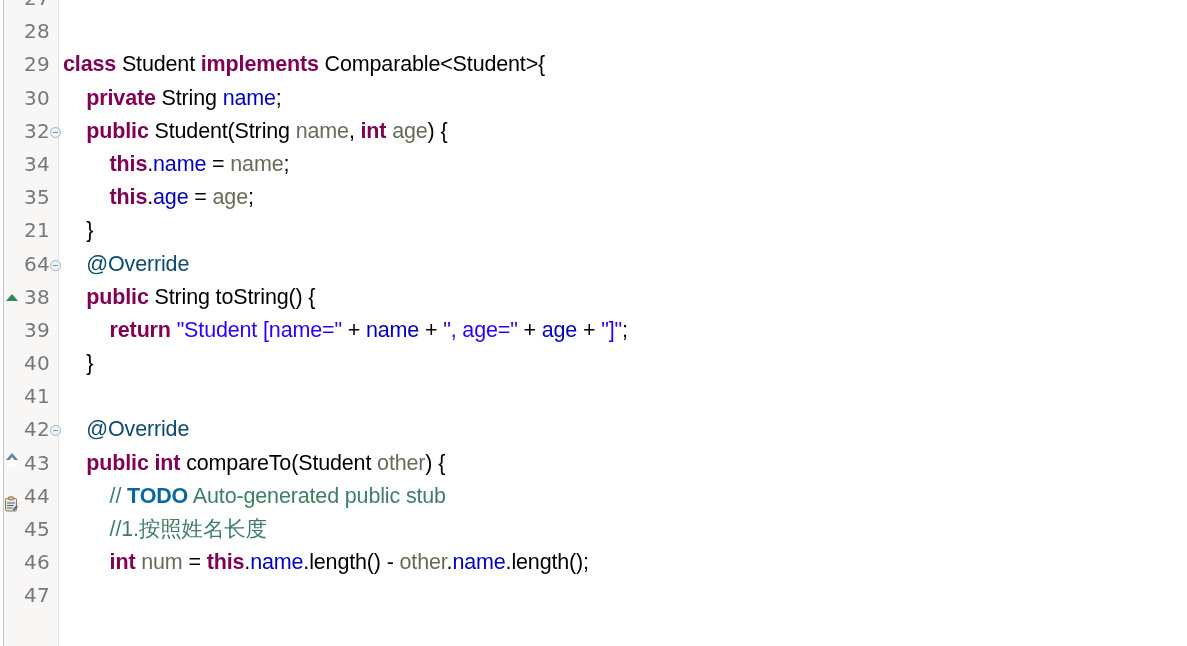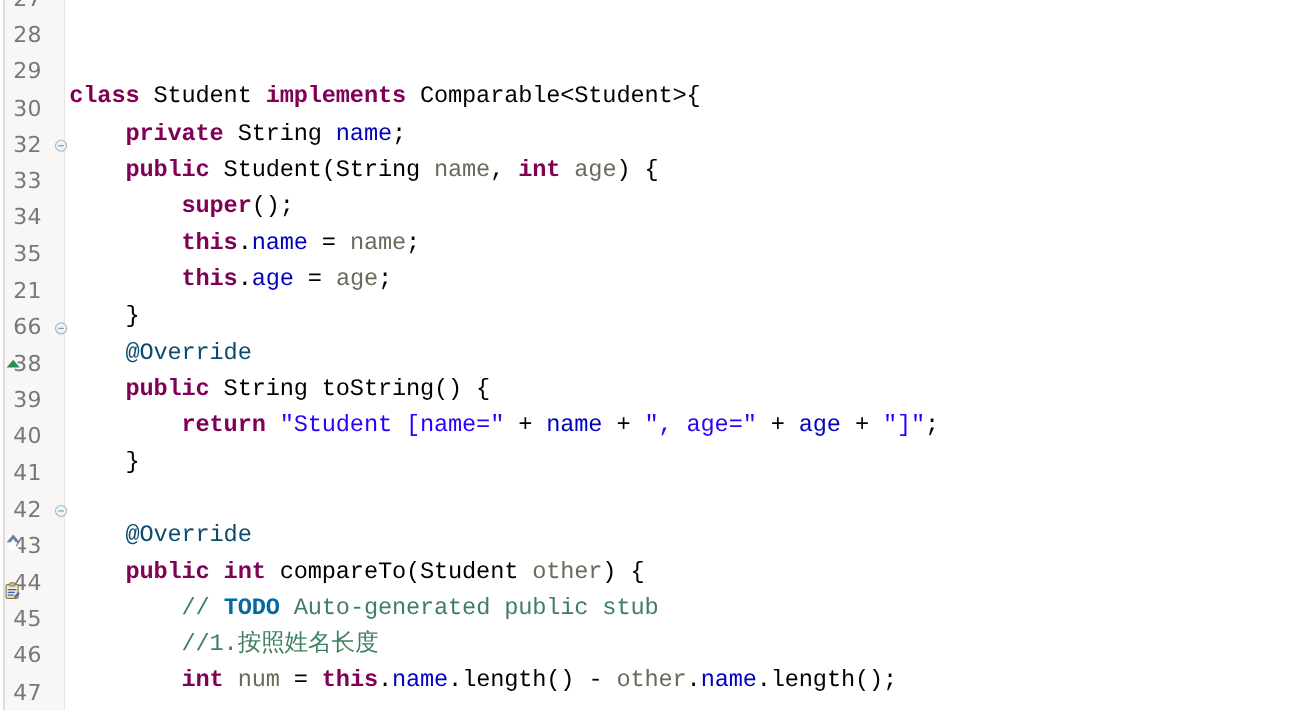--- a/index.html
+++ b/index.html
@@ -77,36 +77,35 @@
     line-height: 33.2px;
     white-space: pre;
     font-size: 21px;
   }
 
   .lno {
     position: absolute;
     left: 0px;
     top: 0;
     width: 50px;
-    text-align: center;
+    text-align: right;
     color: #787878;
     font-size: 20px;
     font-family: "DejaVu Sans", "Liberation Sans", sans-serif;
     letter-spacing: 0.3px;
   }
 
   .code {
     position: absolute;
     left: 63px;
     top: 0;
     color: #000000;
     font-size: 21.5px;
-    font-family: Liberation Mono, monospace;
+    font-family: Liberation Sans, sans-serif;
     letter-spacing: -0.15px;
-    margin-top: 24px;
   }
 
   
   .kw    { color: #7f0055; font-weight: bold; }   
   .fld   { color: #0000c0; }                      
   .par   { color: #6a6a5a; }                      
   .str   { color: #2a00ff; }                      
   .cmt   { color: #3f7f5f; }                      
   .todo  { color: #0369a1; font-weight: bold; }   
   .ann   { color: #0c4a6e; }                      
@@ -188,25 +187,24 @@
   <div class="gutter-sep"></div>
   <div class="edge-rule"></div>
   <div class="edge-rule2"></div>
 
   <div class="lines" id="lines">
       <div class="line"><span class="lno">27</span><span class="code"></span></div>
       <div class="line"><span class="lno">28</span><span class="code"><span class="plain"></span></span></div>
       <div class="line"><span class="lno">29</span><span class="code"><span class="kw">class </span><span class="plain">Student </span><span class="kw">implements </span><span class="plain">Comparable&lt;Student&gt;{</span></span></div>
       <div class="line"><span class="lno">30</span><span class="code"><span class="plain">    </span><span class="kw">private </span><span class="plain">String </span><span class="fld">name</span><span class="plain">;</span></span></div>
       <div class="line"><span class="lno">32</span><span class="fold"></span><span class="code"><span class="plain">    </span><span class="kw">public </span><span class="plain">Student(String </span><span class="par">name</span><span class="plain">, </span><span class="kw">int </span><span class="par">age</span><span class="plain">) {</span></span></div>
-      <div class="line"><span class="lno">33</span><span class="code"><span class="plain">        </span><span class="kw">super</span><span class="plain">();</span></span></div>
       <div class="line"><span class="lno">34</span><span class="code"><span class="plain">        </span><span class="kw">this</span><span class="plain">.</span><span class="fld">name</span><span class="plain"> = </span><span class="par">name</span><span class="plain">;</span></span></div>
       <div class="line"><span class="lno">35</span><span class="code"><span class="plain">        </span><span class="kw">this</span><span class="plain">.</span><span class="fld">age</span><span class="plain"> = </span><span class="par">age</span><span class="plain">;</span></span></div>
       <div class="line"><span class="lno">21</span><span class="code"><span class="plain">    }</span></span></div>
-      <div class="line"><span class="lno">66</span><span class="fold"></span><span class="code"><span class="plain">    </span><span class="ann">@Override</span></span></div>
+      <div class="line"><span class="lno">64</span><span class="fold"></span><span class="code"><span class="plain">    </span><span class="ann">@Override</span></span></div>
       <div class="line"><span class="lno">38</span><span class="tri-filled"></span><span class="code"><span class="plain">    </span><span class="kw">public </span><span class="plain">String toString() {</span></span></div>
       <div class="line"><span class="lno">39</span><span class="code"><span class="plain">        </span><span class="kw">return </span><span class="str">"Student [name="</span><span class="plain"> + </span><span class="fld">name</span><span class="plain"> + </span><span class="str">", age="</span><span class="plain"> + </span><span class="fld">age</span><span class="plain"> + </span><span class="str">"]"</span><span class="plain">;</span></span></div>
       <div class="line"><span class="lno">40</span><span class="code"><span class="plain">    }</span></span></div>
       <div class="line"><span class="lno">41</span><span class="code"><span class="plain"></span></span></div>
       <div class="line"><span class="lno">42</span><span class="fold"></span><span class="code"><span class="plain">    </span><span class="ann">@Override</span></span></div>
       <div class="line"><span class="lno">43</span><span class="tri-hollow"></span><span class="code"><span class="plain">    </span><span class="kw">public </span><span class="kw">int </span><span class="plain">compareTo(Student </span><span class="par">other</span><span class="plain">) {</span></span></div>
       <div class="line"><span class="lno">44</span><span class="todo-icon"><svg viewBox="0 0 14 16" width="14" height="16" xmlns="http://www.w3.org/2000/svg">
             <rect x="1.5" y="2.5" width="11" height="12.5" rx="1.2" fill="#f0e6c8" stroke="#8a7a4e" stroke-width="1"></rect>
             <rect x="4.5" y="0.8" width="5" height="3" rx="0.8" fill="#c8c0a8" stroke="#7a6f50" stroke-width="0.8"></rect>
             <path d="M3.5 7 L10.5 7 M3.5 9.5 L9 9.5 M3.5 12 L8 12" stroke="#3f5fbf" stroke-width="1.2" stroke-linecap="round"></path>

